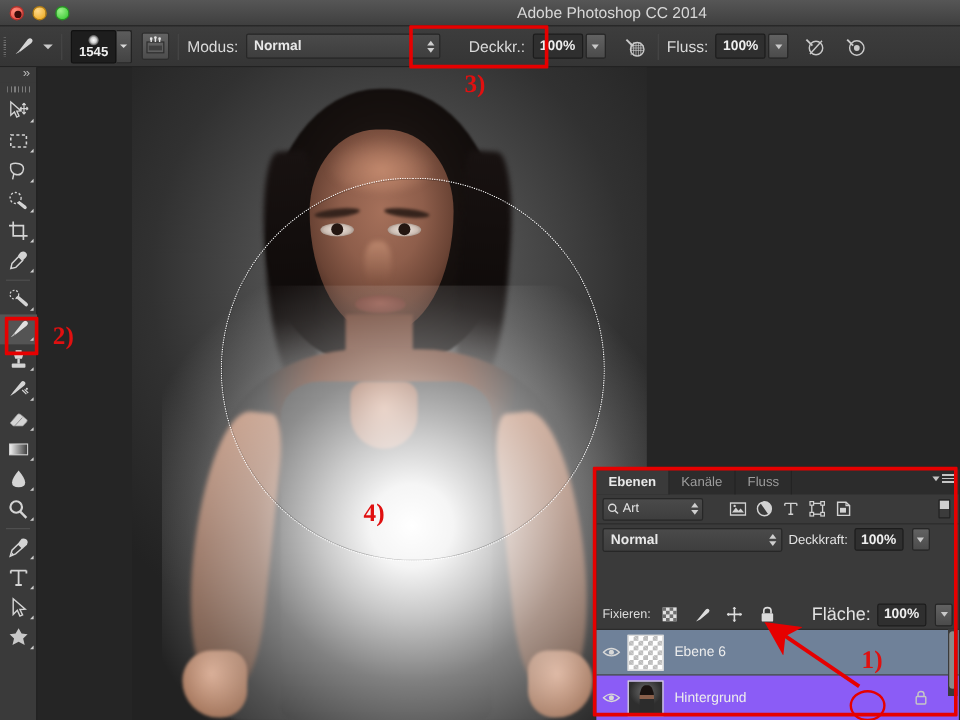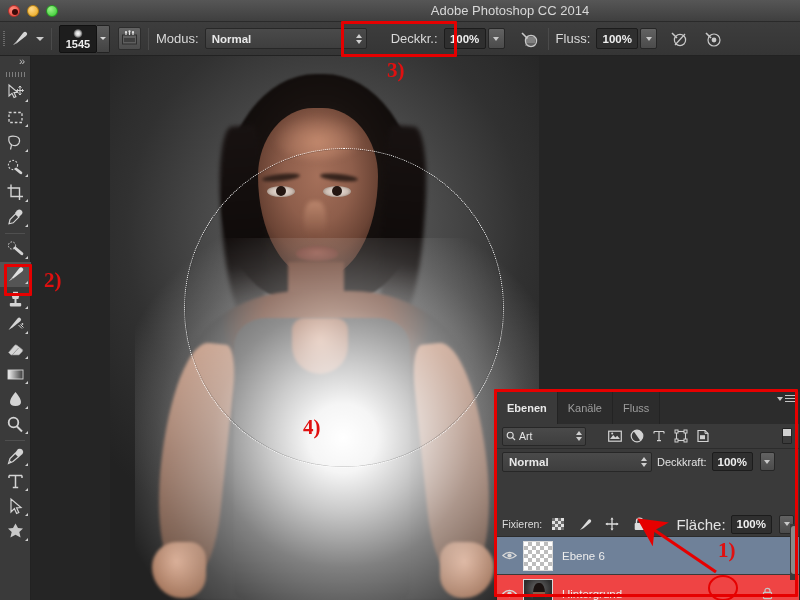--- a/index.html
+++ b/index.html
@@ -238,21 +238,21 @@
   }
   .redbox {
     position:absolute; border:3px solid #e60000; border-radius:1px; pointer-events:none;
   }
 
   
   .layers {
     position:absolute; left:496px; top:391px; width:304px; height:209px;
     background:#3a3a3a; border:1px solid #262626;
   }
-  .lp-tabs { height:32px; background:#2c2c2c; display:flex; align-items:stretch; position:relative; }
+  .lp-tabs { height:20px; background:#2c2c2c; display:flex; align-items:stretch; position:relative; }
   .lp-tab {
     padding:0 10px; display:flex; align-items:center; font-size:11px; color:#9d9d9d;
     border-right:1px solid #232323;
   }
   .lp-tab.active { background:#3a3a3a; color:#e9e9e9; font-weight:bold; }
   .lp-menu { position:absolute; right:4px; top:3px; display:flex; align-items:center; gap:2px; }
   .lp-menu .tri { width:0;height:0;border-left:3px solid transparent;border-right:3px solid transparent;border-top:4px solid #c5c5c5;}
   .lp-menu .bars { width:10px; height:8px;
     background:repeating-linear-gradient(#c5c5c5 0 1.5px, transparent 1.5px 3px); }
 
@@ -273,21 +273,21 @@
   .lp-lock { height:25px; display:flex; align-items:center; padding:0 5px; gap:5px;
     border-bottom:1px solid #2c2c2c;margin-top:38px; }
   .lp-lock .lbl { font-size:10.5px; color:#dcdcdc; }
 
   .layer-list { height:76px; background:#474747; }
   .layer-row {
     height:38px; display:flex; align-items:center; gap:0; border-bottom:1px solid #3a3a3a;
     position:relative;
   }
   .layer-row.selected { background:#6f8199; }
-  .layer-row.normal { background:#ef4444; }
+  .layer-row.normal { background:#8b5cf6; }
   .eye-cell { width:24px; display:flex; align-items:center; justify-content:center; }
   .thumb {
     width:30px; height:30px; border:1px solid #d9d9d9; background:#fff; margin-left:2px;
     position:relative; overflow:hidden;
   }
   .thumb.checker {
     background-image:
       linear-gradient(45deg,#bdbdbd 25%, transparent 25%, transparent 75%, #bdbdbd 75%),
       linear-gradient(45deg,#bdbdbd 25%, transparent 25%, transparent 75%, #bdbdbd 75%);
     background-size:8px 8px; background-position:0 0, 4px 4px; background-color:#fff;

